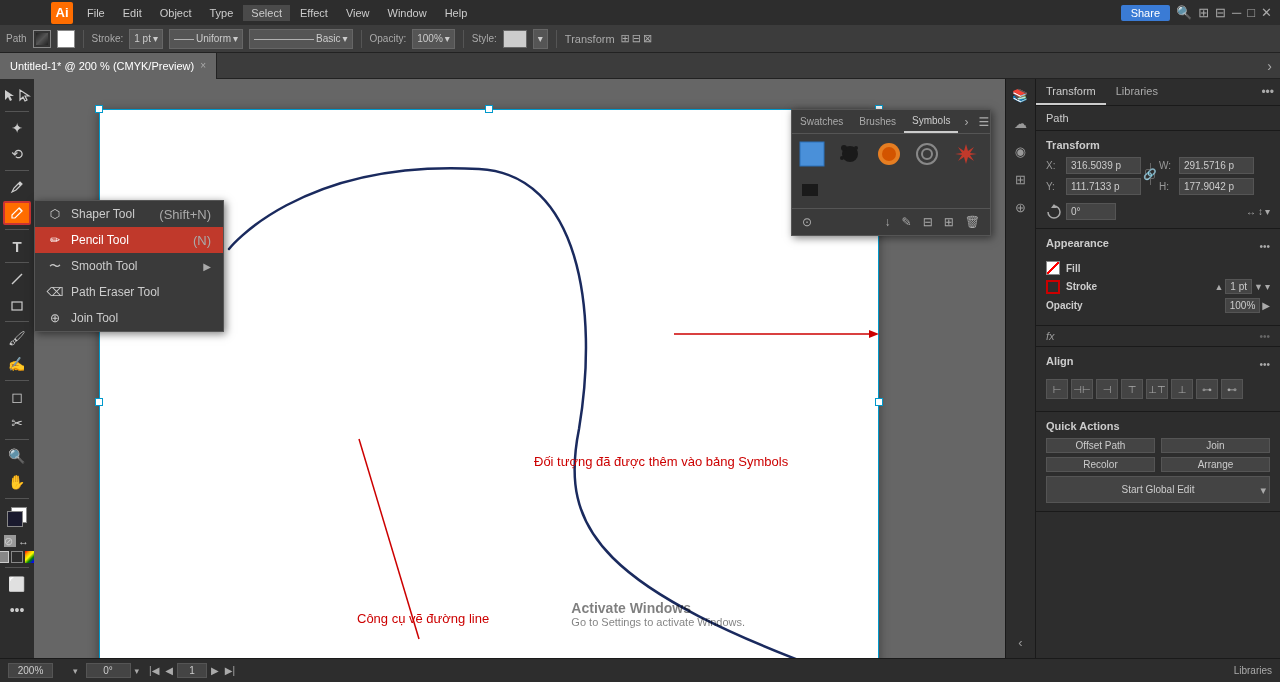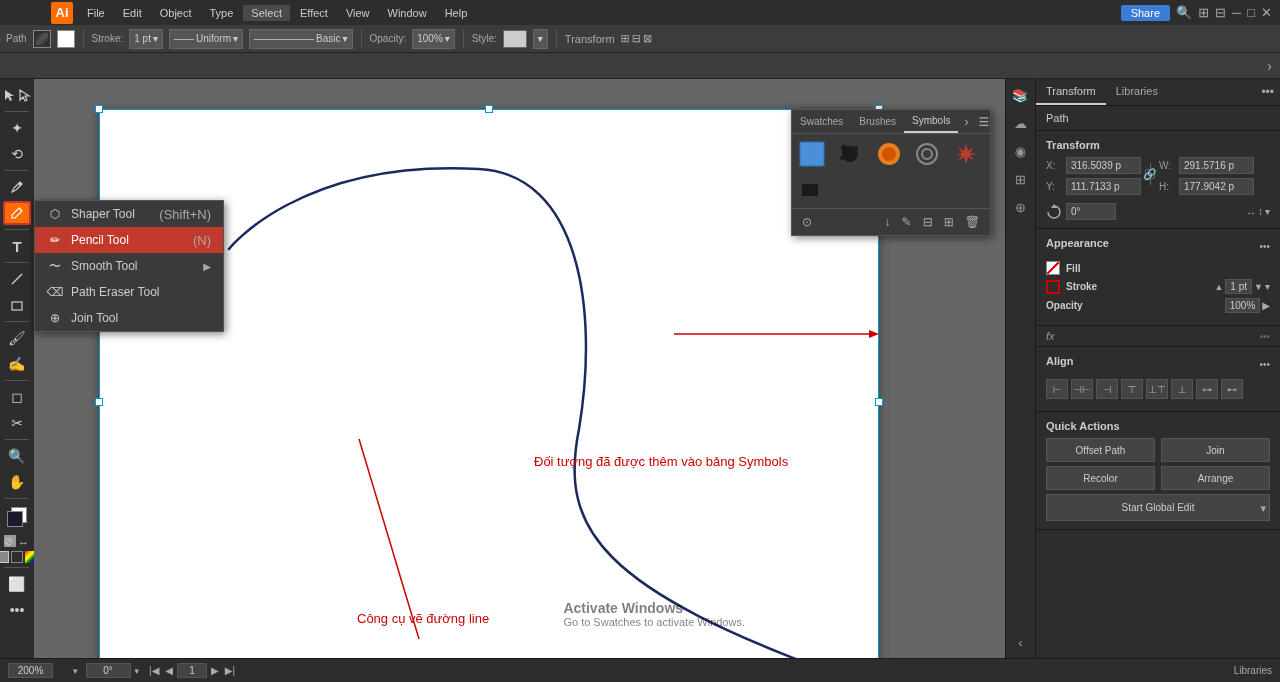--- a/index.html
+++ b/index.html
@@ -107,21 +107,21 @@
     
     #right-icons { width: 30px; background: #2d2d2d; display: flex; flex-direction: column; align-items: center; padding: 4px 0; gap: 4px; border-left: 1px solid #1a1a1a; }
     .r-icon { width: 24px; height: 24px; display: flex; align-items: center; justify-content: center; cursor: pointer; color: #999; font-size: 13px; }
 
     
     .align-row { display: flex; gap: 3px; margin-bottom: 4px; }
     .align-btn { width: 22px; height: 20px; background: #444; border: 1px solid #555; display: flex; align-items: center; justify-content: center; cursor: pointer; color: #aaa; font-size: 10px; }
 
     
     .qa-row { display: flex; gap: 6px; margin-bottom: 4px; }
-    .qa-btn { flex: 1; height: 24px; background: #444; border: 1px solid #555; color: #ccc; font-size: 10px; cursor: pointer; display: flex; align-items: center; justify-content: center; }
+    .qa-btn { flex: 1; height: 15px; background: #444; border: 1px solid #555; color: #ccc; font-size: 10px; cursor: pointer; display: flex; align-items: center; justify-content: center; }
     .qa-btn-full { width: 100%; height: 27px; background: #444; border: 1px solid #555; color: #ccc; font-size: 10px; cursor: pointer; display: flex; align-items: center; justify-content: center; gap: 4px; }
 
     
     .rot-row { display: flex; align-items: center; gap: 4px; }
     .rot-val { font-size: 10px; color: #ccc; background: #444; border: 1px solid #555; padding: 2px 4px; width: 50px; }
   </style>
 </head>
 <body>
 
 <div id="menu-bar">
@@ -177,20 +177,24 @@
 
   <div style="display:flex;gap:2px;align-items:center;">
     <div style="color:#aaa;font-size:11px;cursor:pointer;">Transform</div>
     <div style="color:#aaa;font-size:11px;cursor:pointer;margin-left:4px;">⊞</div>
     <div style="color:#aaa;font-size:11px;cursor:pointer;">⊟</div>
     <div style="color:#aaa;font-size:11px;cursor:pointer;">⊠</div>
   </div>
 </div>
 
 <div id="tab-bar">
+  <div class="tab active">
+    <span>Untitled-1* @ 200 % (CMYK/Preview)</span>
+    <span class="tab-close">×</span>
+  </div>
   <div id="panels-toggle">›</div>
 </div>
 
 <div id="main">
 
   <div id="left-toolbar">
 
     <div class="tool-pair">
       <div class="tool-btn" title="Selection Tool">
         <svg width="14" height="14" viewBox="0 0 14 14">
@@ -372,21 +376,21 @@
           <div class="sym-tool-btn">✎</div>
           <div class="sym-tool-btn">⊟</div>
           <div class="sym-tool-btn">⊞</div>
           <div class="sym-tool-btn">🗑</div>
         </div>
       </div>
     </div>
 
     <div id="activate-windows">
       <div class="aw-title">Activate Windows</div>
-      <div class="aw-sub">Go to Swatches to activate Windows.</div>
+      <div class="aw-sub">Go to Settings to activate Windows.</div>
     </div>
   </div>
 
   <div id="right-icons">
     <div class="r-icon">📚</div>
     <div class="r-icon">☁</div>
     <div class="r-icon">◉</div>
     <div class="r-icon">⊞</div>
     <div class="r-icon">⊕</div>
     <div style="flex:1;"></div>

